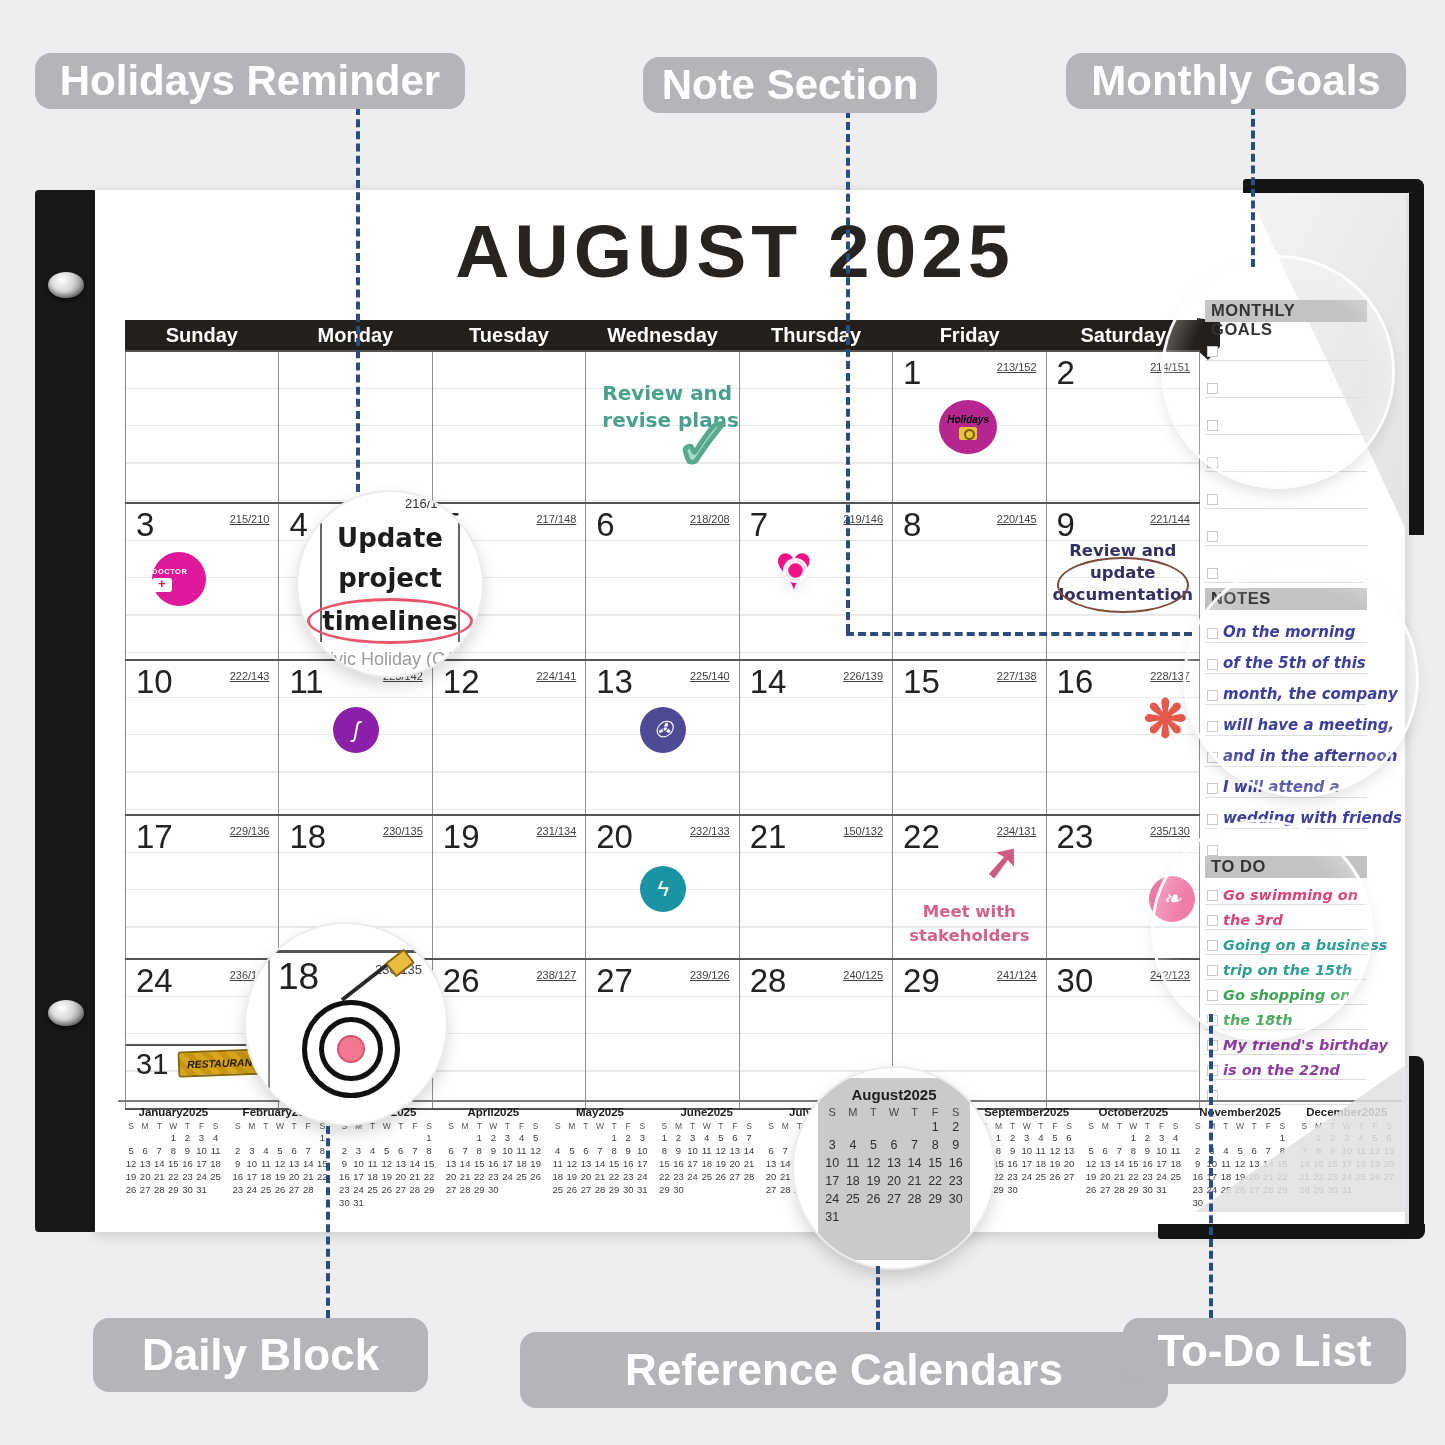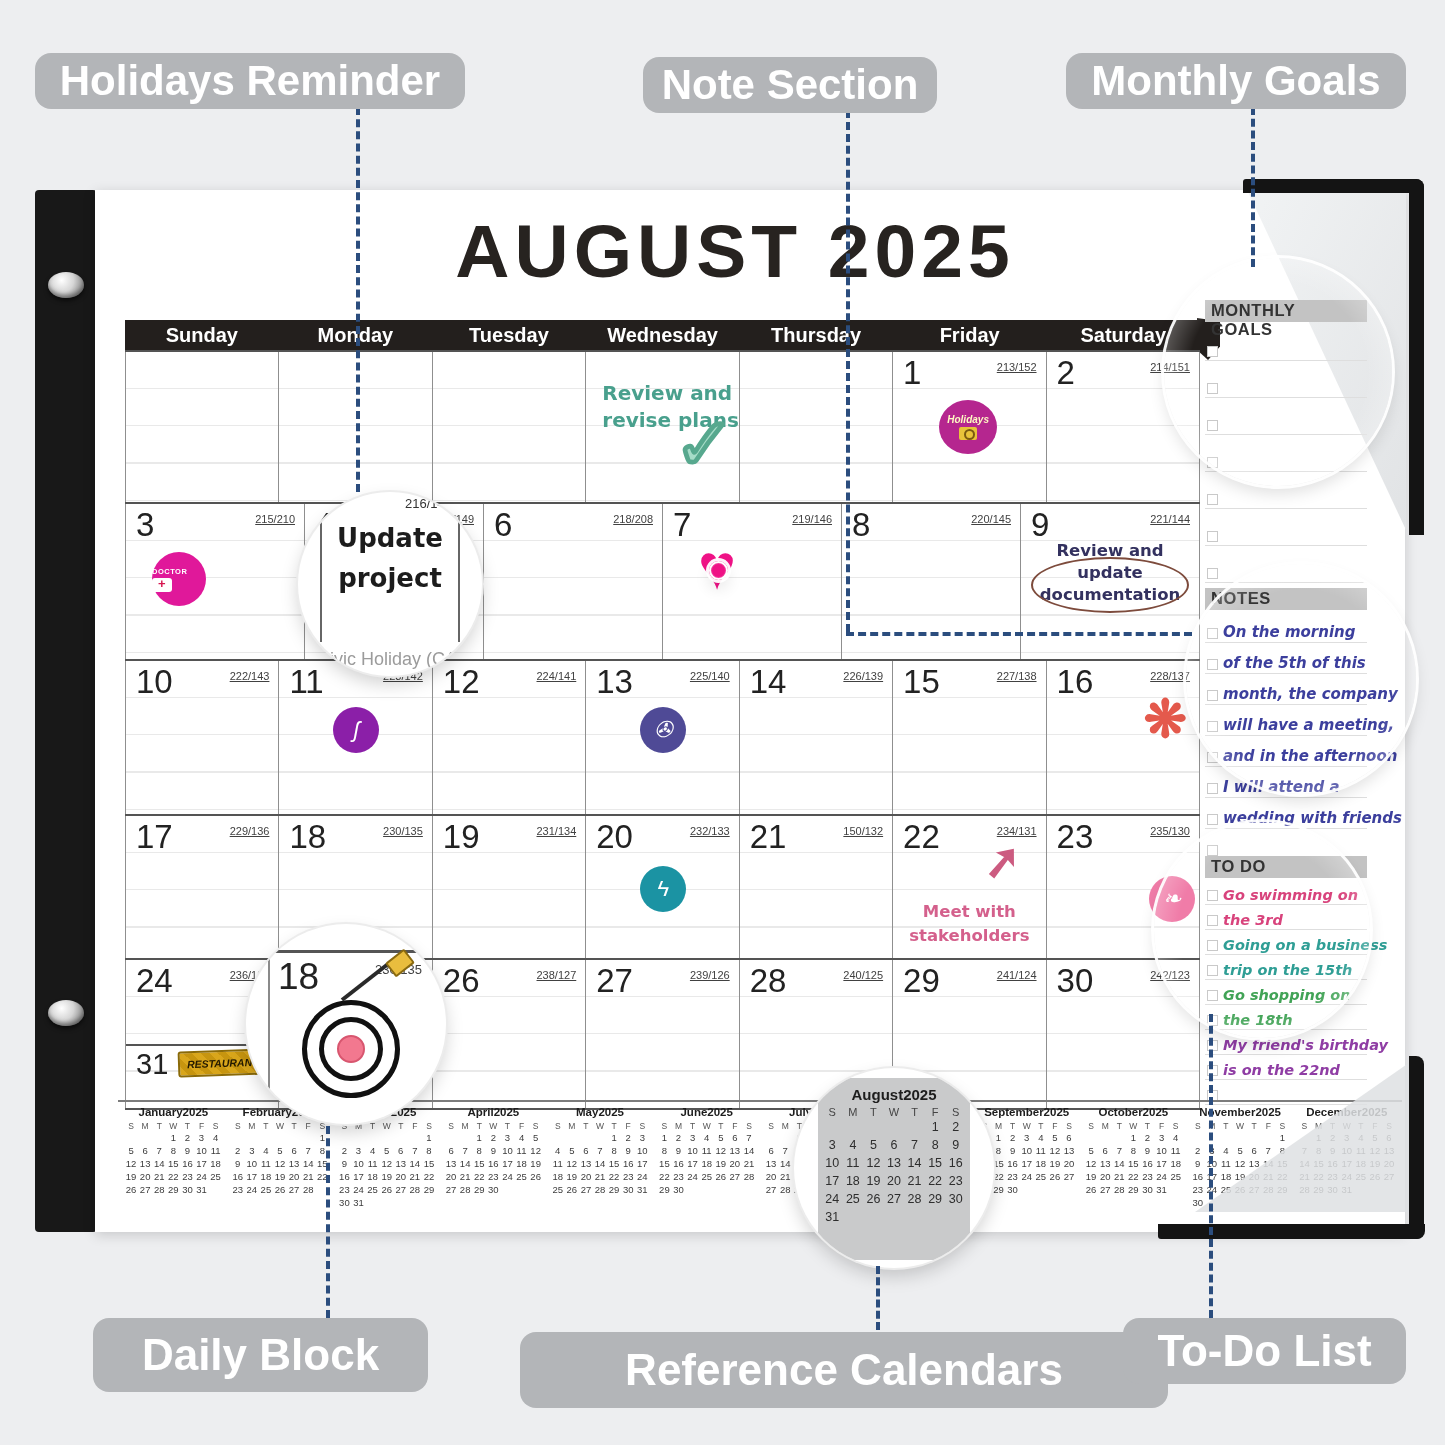--- a/index.html
+++ b/index.html
@@ -46,21 +46,21 @@
   .n-docs{top:36px;font-size:16.5px;line-height:22px;}
   .n-docs:after{content:"";position:absolute;left:10px;right:10px;top:17px;height:52px;
      border:2px solid #7d4b3c;border-radius:50%;}
   .n-goals{top:24px;font-size:20px;line-height:26px;}
   .n-meet{top:84px;font-size:16.5px;line-height:24px;}
   
   .sticker{z-index:2;}
   .st-check{position:absolute;left:88px;top:56px;font-size:72px;font-weight:bold;color:#a7dcc8;
      -webkit-text-stroke:2.5px #57a88e;line-height:72px;}
   .st-holidays{position:absolute;left:46px;top:48px;width:58px;height:54px;background:#b5268f;border-radius:50%;
-     display:flex;flex-direction:column;align-items:center;justify-content:center;color:#fef9c3;}
+     display:flex;flex-direction:column;align-items:center;justify-content:center;color:#000000;}
   .st-holidays .lbl{font-size:10px;font-style:italic;font-weight:bold;}
   .cam{width:18px;height:13px;background:#e8c33a;border-radius:2px;margin-top:2px;position:relative;}
   .cam:after{content:"";position:absolute;left:5px;top:2px;width:7px;height:7px;border:2px solid #7a5a10;border-radius:50%;}
   .st-doctor{position:absolute;left:26px;top:48px;width:54px;height:54px;background:#e0189a;border-radius:50%;
      display:flex;flex-direction:column;align-items:flex-start;justify-content:center;color:#fff;}
   .st-doctor .lbl{font-size:7.5px;font-weight:bold;letter-spacing:.5px;}
   .kit{width:20px;height:14px;background:#fff;border-radius:3px;position:relative;margin-top:2px;}
   .kit:after{content:"+";color:#d6154f;font-weight:bold;font-size:13px;position:absolute;left:6px;top:-2px;}
   .st-heart{position:absolute;left:26px;top:40px;width:56px;height:52px;color:#ef1286;font-size:64px;
      line-height:46px;text-align:center;}
@@ -206,20 +206,24 @@
         <div class="sticker st-doctor">
           <span class="lbl">DOCTOR</span>
           <div class="kit"></div>
         </div>
       </div>
       <div class="cell">
         <span class="dnum">4</span>
         <span class="dcode">216/149</span>
       </div>
       <div class="cell">
+        <span class="dnum">5</span>
+        <span class="dcode">217/148</span>
+      </div>
+      <div class="cell">
         <span class="dnum">6</span>
         <span class="dcode">218/208</span>
       </div>
       <div class="cell">
         <span class="dnum">7</span>
         <span class="dcode">219/146</span>
         <div class="sticker st-heart">♥<span class="ring"></span></div>
       </div>
       <div class="cell">
         <span class="dnum">8</span>
@@ -1020,20 +1024,21 @@
 <div class="blk-edge" id="edge-br-h"></div>
 <div class="blk-edge" id="edge-br-v"></div>
 
 <div class="bubble" id="mg-update">
   <span class="mag-code">216/149</span>
   <div class="mag-bl"></div>
   <div class="mag-br"></div>
   <div class="mag-note" id="mag-note">
       <div class="nline">Update</div>
       <div class="nline">project</div>
+      <div class="nline"><span class="red-ellipse">timelines</span></div>
     </div>
   <div class="mag-sub">Civic Holiday (CA)</div>
 </div>
 <div class="ring" id="mg-goals-ring"></div>
 <div class="ring" id="mg-notes-ring"></div>
 <div class="ring" id="mg-todo-ring"></div>
 <div class="bubble" id="mg-daily">
   <div class="db-topline"></div>
   <div class="db-leftline"></div>
   <span class="db-num">18</span>

